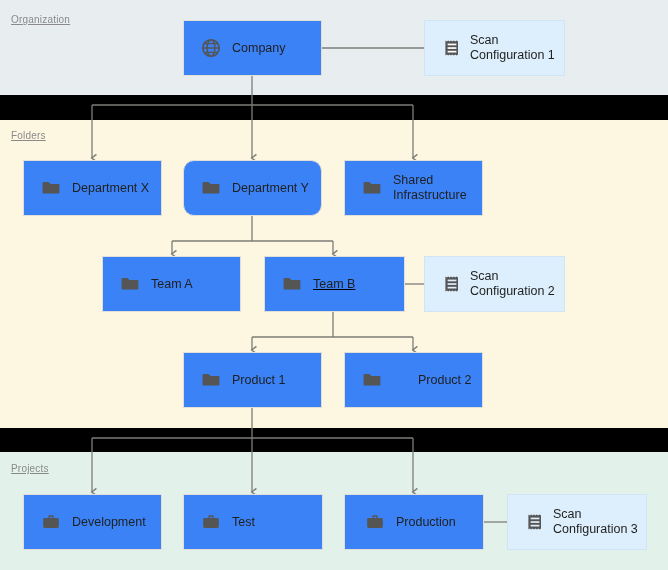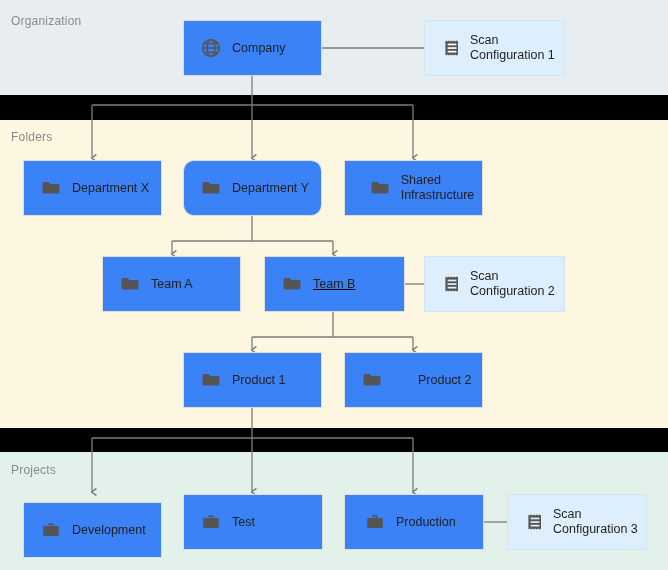--- a/index.html
+++ b/index.html
@@ -23,24 +23,25 @@
     width: 668px;
   }
   .band-org   { top: 0px;   height: 95px;  background: #e8edf0; }
   .band-black1{ top: 95px;  height: 25px;  background: #000000; }
   .band-fold  { top: 120px; height: 308px; background: #fdf6e0; }
   .band-black2{ top: 428px; height: 24px;  background: #000000; }
   .band-proj  { top: 452px; height: 118px; background: #e2f1ea; }
 
   .band-label {
     position: absolute;
-    font-size: 12px;
+    font-size: 10px;
     color: #8a8a8a;
     letter-spacing: 0.2px;
     white-space: nowrap;
+    text-decoration: underline;
   }
   .lbl-org  { left: 11px; top: 14px; }
   .lbl-fold { left: 11px; top: 130px; }
   .lbl-proj { left: 11px; top: 463px; }
 
   #connectors {
     position: absolute;
     left: 0; top: 0;
     width: 668px;
     height: 570px;
@@ -167,21 +168,21 @@
 
   <div class="node" style="left:183px; top:160px; width:139px; height:56px;border-radius:11px;">
     <span class="node-icon">
       <svg width="20" height="20" viewBox="0 0 20 20">
         <path d="M1.6,5.0 C1.6,4.4 2.0,4.0 2.6,4.0 L7.6,4.0 L9.3,5.9 L17.4,5.9 C18.0,5.9 18.4,6.3 18.4,6.9 L18.4,14.6 C18.4,15.2 18.0,15.6 17.4,15.6 L2.6,15.6 C2.0,15.6 1.6,15.2 1.6,14.6 Z" fill="#555555"></path>
       </svg>
     </span>
     <span class="node-label">Department Y</span>
   </div>
 
-  <div class="node" style="left:344px; top:160px; width:139px; height:56px;justify-content:center;">
+  <div class="node" style="left:344px; top:160px; width:139px; height:56px;">
     <span class="node-icon">
       <svg width="20" height="20" viewBox="0 0 20 20">
         <path d="M1.6,5.0 C1.6,4.4 2.0,4.0 2.6,4.0 L7.6,4.0 L9.3,5.9 L17.4,5.9 C18.0,5.9 18.4,6.3 18.4,6.9 L18.4,14.6 C18.4,15.2 18.0,15.6 17.4,15.6 L2.6,15.6 C2.0,15.6 1.6,15.2 1.6,14.6 Z" fill="#555555"></path>
       </svg>
     </span>
     <span class="node-label">Shared
 Infrastructure</span>
   </div>
 
   <div class="node" style="left:102px; top:256px; width:139px; height:56px;">
@@ -226,21 +227,21 @@
 
   <div class="node" style="left:344px; top:352px; width:139px; height:56px;gap:36px;">
     <span class="node-icon">
       <svg width="20" height="20" viewBox="0 0 20 20">
         <path d="M1.6,5.0 C1.6,4.4 2.0,4.0 2.6,4.0 L7.6,4.0 L9.3,5.9 L17.4,5.9 C18.0,5.9 18.4,6.3 18.4,6.9 L18.4,14.6 C18.4,15.2 18.0,15.6 17.4,15.6 L2.6,15.6 C2.0,15.6 1.6,15.2 1.6,14.6 Z" fill="#555555"></path>
       </svg>
     </span>
     <span class="node-label">Product 2</span>
   </div>
 
-  <div class="node" style="left:23px; top:494px; width:139px; height:56px;margin-top:8px;">
+  <div class="node" style="left:23px; top:494px; width:139px; height:56px;">
     <span class="node-icon">
       <svg width="20" height="20" viewBox="0 0 20 20">
         <path d="M7.4,4.2 C7.4,3.6 7.8,3.2 8.4,3.2 L11.6,3.2 C12.2,3.2 12.6,3.6 12.6,4.2 L12.6,5.8 L11.0,5.8 L11.0,4.8 L9.0,4.8 L9.0,5.8 L7.4,5.8 Z" fill="#555555"></path>
         <rect x="2.2" y="5.9" width="15.6" height="10.0" rx="1.3" fill="#555555"></rect>
       </svg>
     </span>
     <span class="node-label">Development</span>
   </div>
 
   <div class="node" style="left:183px; top:494px; width:140px; height:56px;">

